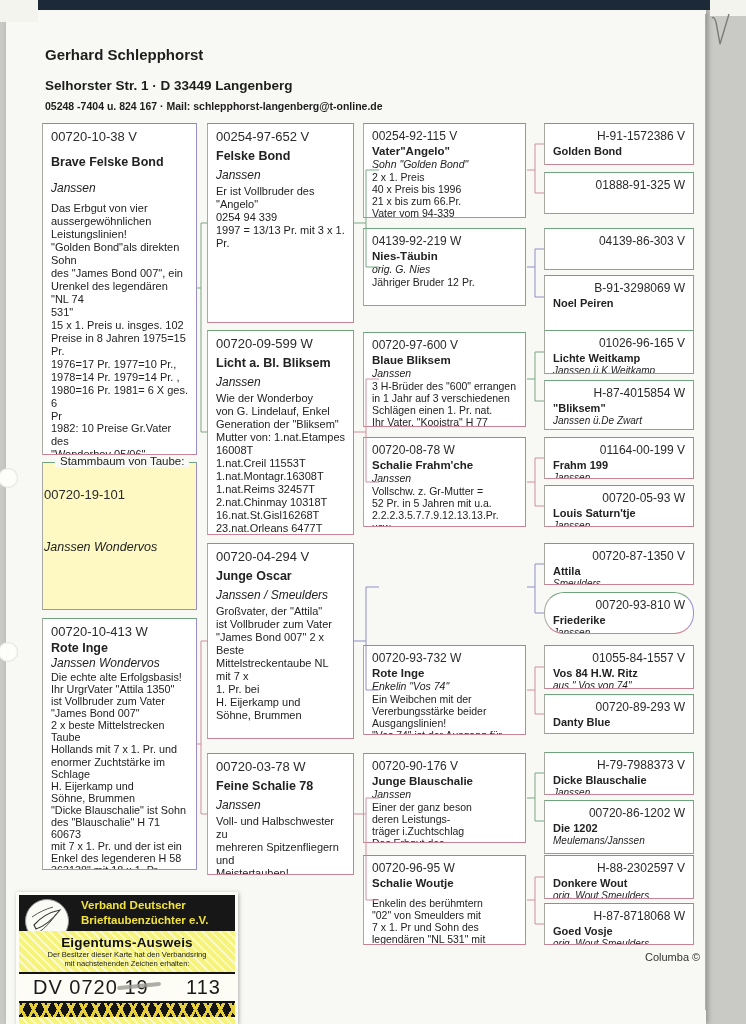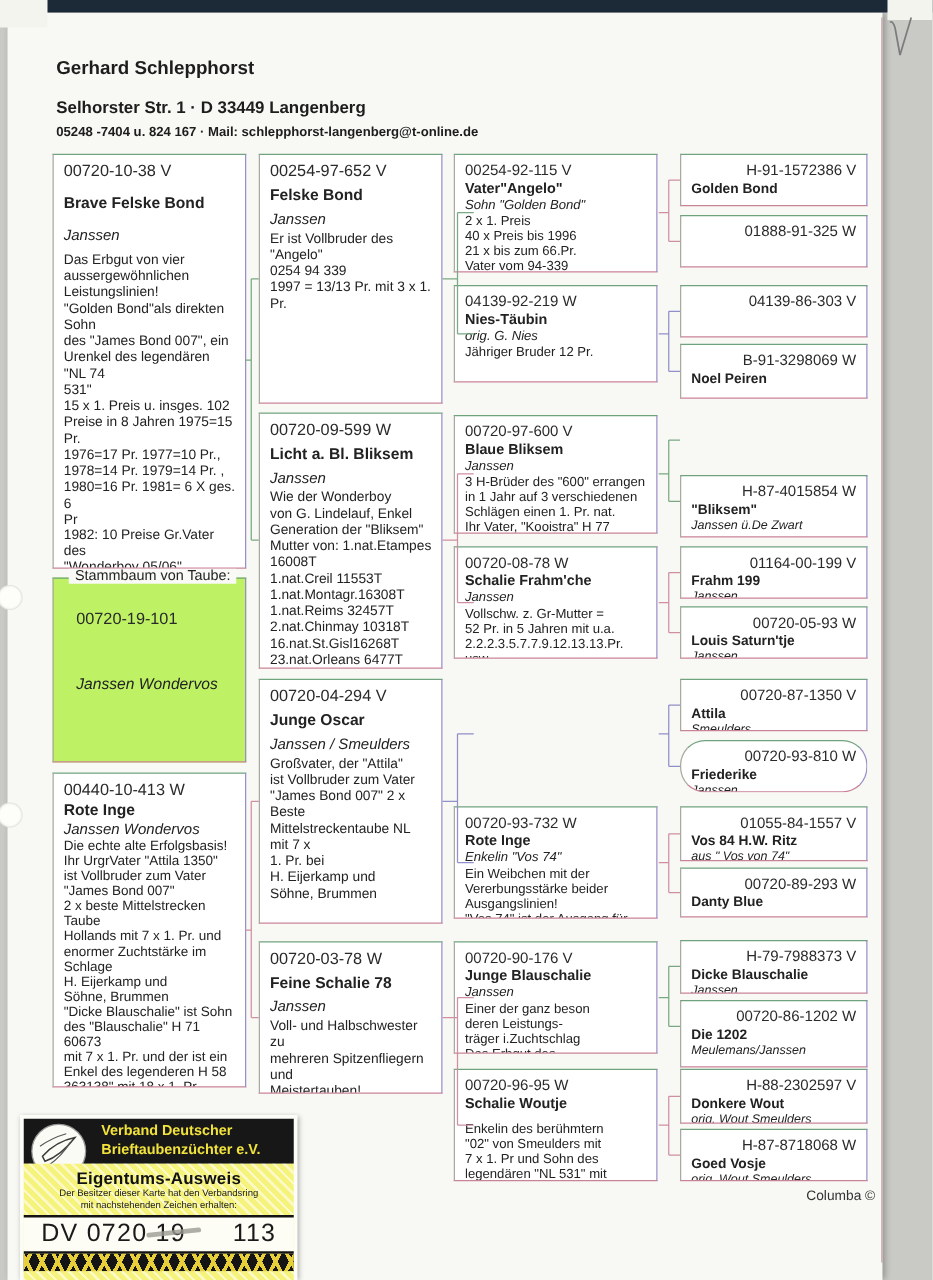--- a/index.html
+++ b/index.html
@@ -35,22 +35,22 @@
   .compact .desc{font-size:10.8px;line-height:1.12;}
   .c3 .ring{font-size:12px;margin-bottom:2px;}
   .c3 .pname{font-size:11.5px;margin-bottom:1px;}
   .c3 .strain{font-size:10.5px;margin-bottom:1px;}
   .c3 .desc{font-size:10.5px;line-height:1.15;}
   .c4 .ring{font-size:12px;margin-bottom:2px;text-align:right;}
   .c4 .pname{font-size:11px;margin-bottom:1px;}
   .c4 .strain{font-size:10px;margin-bottom:0;}
   .gap-desc{margin-top:8px;}
   
-  .subject{position:absolute;left:42px;top:462px;width:155px;height:148px;background:#bef264;
-           border:1px solid;border-color:#6fa37d #9a8ec9 #c98397 #a9a9a1;box-sizing:border-box;padding:24px 10px 0 18px;}
+  .subject{position:absolute;left:42px;top:462px;width:155px;height:148px;background:#fef9c3;
+           border:1px solid;border-color:#6fa37d #9a8ec9 #c98397 #a9a9a1;box-sizing:border-box;padding:24px 10px 0 1px;}
   .subject .legend{position:absolute;top:-8px;left:12px;background:#f9f9f5;padding:0 5px;font-size:11.5px;color:#222;}
   .subject .ring{font-size:13px;}
   .subject .strain{margin-top:38px;font-size:12.5px;}
   
   #lines{position:absolute;left:0;top:0;pointer-events:none;}
   
   .credit{position:absolute;left:645px;top:951px;font-size:11px;color:#333;}
   
   .sticker{position:absolute;left:16px;top:892px;width:222px;height:132px;background:#fdfdf8;
            padding:3px;box-sizing:border-box;box-shadow:1px 1px 4px rgba(0,0,0,.3);}
@@ -109,21 +109,21 @@
 40/39 Pr. in 2 Jahren!</div>
   </div>
 
   <div class="subject">
     <span class="legend">Stammbaum von Taube:</span>
     <div class="ring">00720-19-101</div>
     <div class="strain">Janssen Wondervos</div>
   </div>
 
   <div class="box c1 compact" style="top:618px;height:252px;">
-    <div class="ring">00440-10-413 W</div>
+    <div class="ring">00720-10-413 W</div>
     <div class="pname">Rote Inge</div>
     <div class="strain">Janssen Wondervos</div>
     <div class="desc">Die echte alte Erfolgsbasis!
 Ihr UrgrVater "Attila 1350"
 ist Vollbruder zum Vater
 "James Bond 007"
 2 x beste Mittelstrecken Taube
 Hollands mit 7 x 1. Pr. und
 enormer Zuchtstärke im
 Schlage
@@ -253,24 +253,29 @@
   <div class="box c4" style="top:172px;height:42px;">
     <div class="ring">01888-91-325 W</div>
     <div class="pname"></div>
     <div class="strain"></div>
   </div>
   <div class="box c4" style="top:228px;height:42px;">
     <div class="ring">04139-86-303 V</div>
     <div class="pname"></div>
     <div class="strain"></div>
   </div>
-  <div class="box c4" style="top:275px;height:44px;">
+  <div class="box c4" style="top:275px;height:56px;">
     <div class="ring">B-91-3298069 W</div>
     <div class="pname">Noel Peiren</div>
     <div class="strain"></div>
+  </div>
+  <div class="box c4" style="top:330px;height:44px;">
+    <div class="ring">01026-96-165 V</div>
+    <div class="pname">Lichte Weitkamp</div>
+    <div class="strain">Janssen ü.K.Weitkamp</div>
   </div>
   <div class="box c4" style="top:380px;height:50px;">
     <div class="ring">H-87-4015854 W</div>
     <div class="pname">"Bliksem"</div>
     <div class="strain">Janssen ü.De Zwart</div>
   </div>
   <div class="box c4" style="top:437px;height:42px;">
     <div class="ring">01164-00-199 V</div>
     <div class="pname">Frahm 199</div>
     <div class="strain">Janssen</div>

